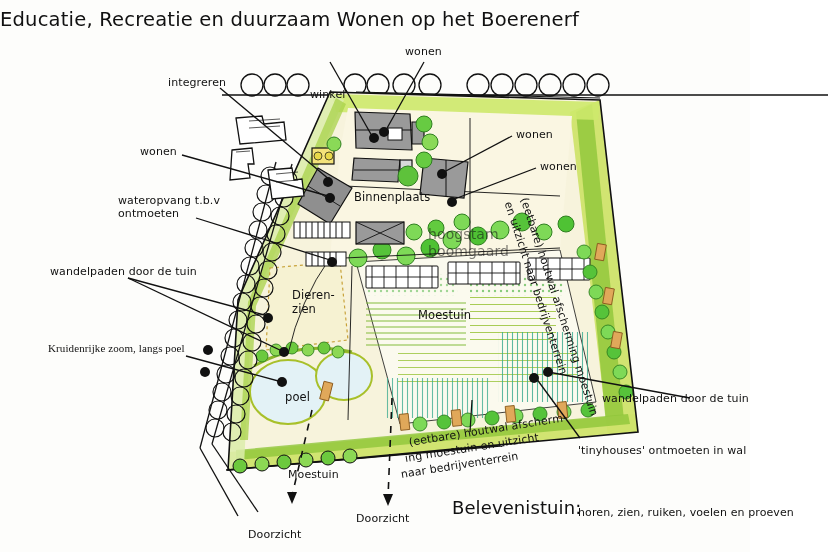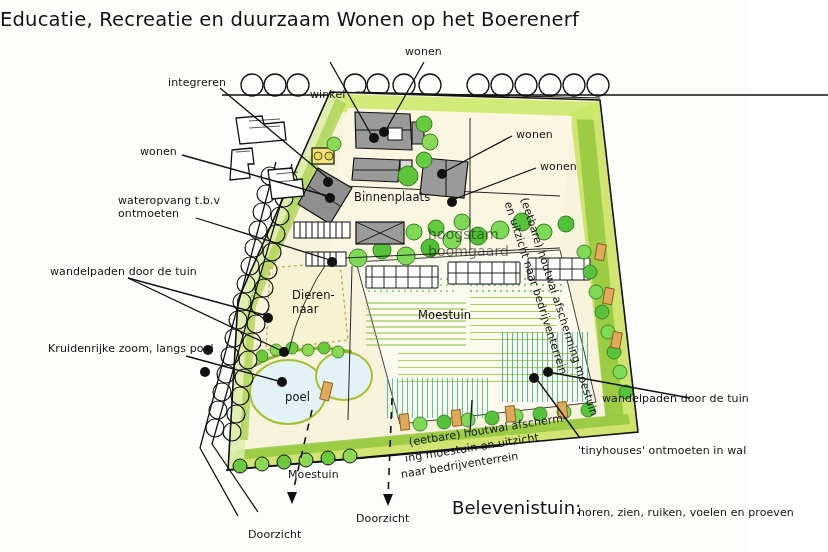--- a/index.html
+++ b/index.html
@@ -333,34 +333,34 @@
   <div class="lbl handwriting title" style="left:0px;top:8px;">Educatie, Recreatie en duurzaam Wonen op het Boerenerf</div>
 
   <div class="lbl handwriting callout" style="left:310px;top:44px;margin-top:44px;">winkel</div>
   <div class="lbl handwriting callout" style="left:405px;top:45px;">wonen</div>
 
   <div class="lbl handwriting callout" style="left:168px;top:76px;">integreren</div>
   <div class="lbl handwriting callout" style="left:140px;top:145px;">wonen</div>
   <div class="lbl handwriting callout" style="left:118px;top:194px;">wateropvang t.b.v
 ontmoeten</div>
   <div class="lbl handwriting callout" style="left:50px;top:265px;">wandelpaden door de tuin</div>
-  <div class="lbl handwriting callout" style="left:48px;top:342px;">Kruidenrijke zoom, langs poel</div>
+  <div class="lbl handwriting callout" style="left:48px;top:342px;font-family:Liberation Serif, serif;">Kruidenrijke zoom, langs poel</div>
 
   <div class="lbl handwriting callout" style="left:516px;top:128px;">wonen</div>
   <div class="lbl handwriting callout" style="left:540px;top:160px;">wonen</div>
   <div class="lbl handwriting callout" style="left:602px;top:392px;">wandelpaden door de tuin</div>
   <div class="lbl handwriting callout" style="left:578px;top:444px;">'tinyhouses' ontmoeten in wal</div>
 
   <div class="lbl handwriting callout" style="left:288px;top:468px;">Moestuin</div>
   <div class="lbl handwriting callout" style="left:248px;top:528px;">Doorzicht</div>
   <div class="lbl handwriting callout" style="left:356px;top:512px;">Doorzicht</div>
 
   <div class="lbl handwriting mapname" style="left:354px;top:190px;">Binnenplaats</div>
   <div class="lbl handwriting mapname" style="left:292px;top:288px;">Dieren-
-naar</div>
+zien</div>
   <div class="lbl handwriting mapname" style="left:418px;top:308px;">Moestuin</div>
   <div class="lbl handwriting mapname" style="left:285px;top:390px;text-align:center;">poel</div>
   <div class="lbl handwriting small" style="left:428px;top:226px;opacity:.55;">hoogstam
 boomgaard</div>
 
   <div class="lbl handwriting callout rot" style="left:530px;top:196px;transform:rotate(72deg);">(eetbare) houtwal afscherming moestuin</div>
   <div class="lbl handwriting callout rot" style="left:514px;top:200px;transform:rotate(72deg);">en uitzicht naar bedrijventerrein</div>
 
   <div class="lbl handwriting callout rot" style="left:408px;top:436px;transform:rotate(-9deg);">(eetbare) houtwal afscherm-</div>
   <div class="lbl handwriting callout rot" style="left:404px;top:452px;transform:rotate(-9deg);">ing moestuin en uitzicht</div>

